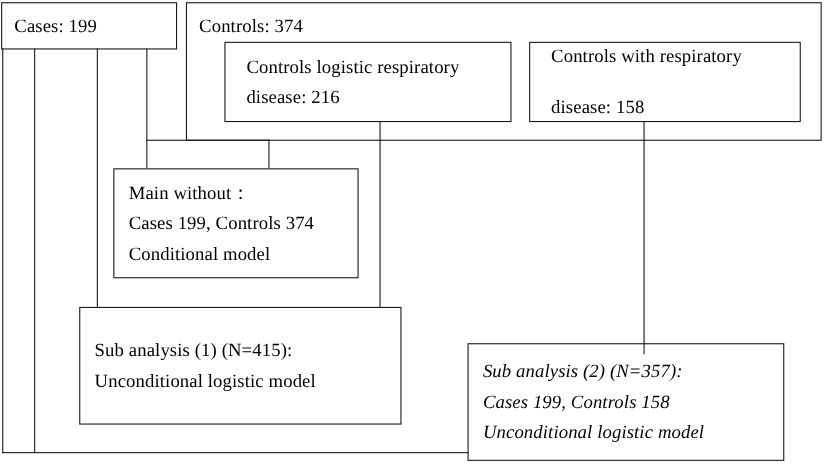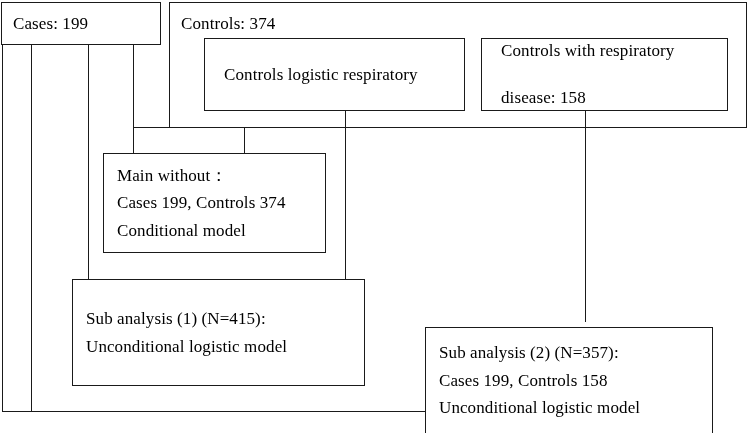--- a/index.html
+++ b/index.html
@@ -92,20 +92,21 @@
 
   <div class="box" id="box-controls-outer" style="left:169px; top:2px; width:578px; height:126px;">
     <div class="box-inner">
       <div class="line-text">Controls: 374</div>
     </div>
   </div>
 
   <div class="box" id="box-ctrl-without" style="left:204px; top:38px; width:261px; height:73px;">
     <div class="box-inner">
       <div class="line-text">Controls logistic respiratory</div>
+      <div class="line-text">disease: 216</div>
     </div>
   </div>
 
   <div class="box" id="box-ctrl-with" style="left:481px; top:38px; width:247px; height:73px;">
     <div class="box-inner">
       <div class="line-text">Controls with respiratory</div>
       <div class="line-text">disease: 158</div>
     </div>
   </div>
 
@@ -117,21 +118,21 @@
     </div>
   </div>
 
   <div class="box" id="box-sub1" style="left:72px; top:279px; width:293px; height:107px;">
     <div class="box-inner">
       <div class="line-text">Sub analysis (1) (N=415):</div>
       <div class="line-text">Unconditional logistic model</div>
     </div>
   </div>
 
-  <div class="box" id="box-sub2" style="left:425px; top:327px; width:288px; height:107px;">
+  <div class="box" id="box-sub2" style="left:425px; top:312px; width:288px; height:107px;font-style:italic;">
     <div class="box-inner">
       <div class="line-text">Sub analysis (2) (N=357):</div>
       <div class="line-text">Cases 199, Controls 158</div>
       <div class="line-text">Unconditional logistic model</div>
     </div>
   </div>
 
 </div>
 
 </body></html>

